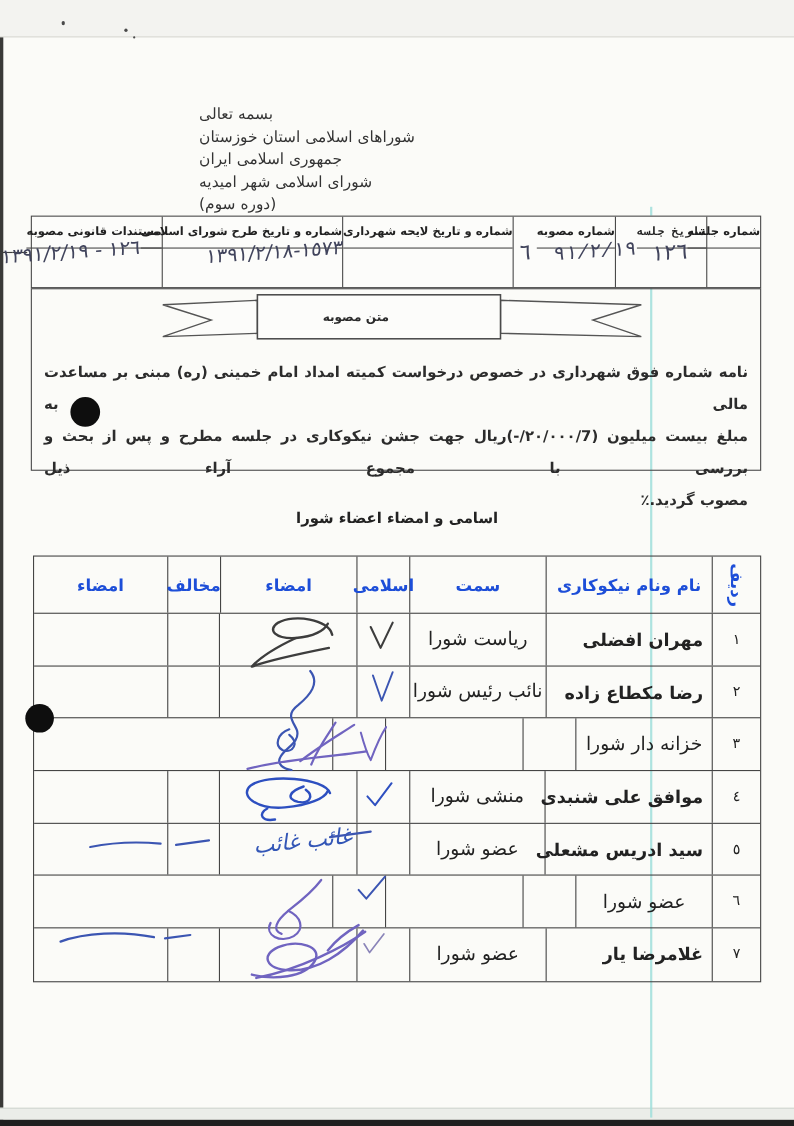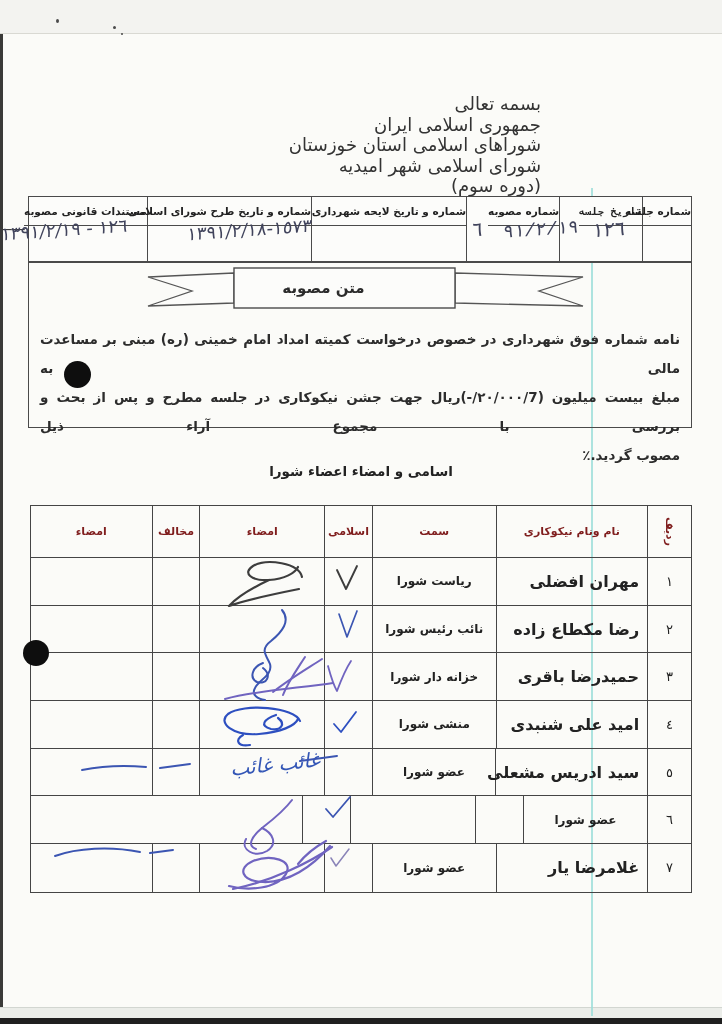--- a/index.html
+++ b/index.html
@@ -18,22 +18,22 @@
   .band-btm-dark { position:absolute; left:0; top:1018px; width:722px; height:6px; background:#1f1f1f; }
   .cyan-line   { position:absolute; left:591px; top:188px; width:2px; height:828px; background:#9fdeda; opacity:.85; }
   .speck { position:absolute; background:#4a4a4a; border-radius:50%; }
   .hole { position:absolute; background:#0e0e0e; border-radius:50%; }
   #hole-1 { left:64px; top:361px; width:27px; height:27px; }
   #hole-2 { left:23px; top:640px; width:26px; height:26px; }
 
   
   .letterhead {
     position:absolute; left:181px; top:94px; width:360px;
-    text-align:right; direction:rtl;
-    font-size:18px; line-height:20.5px; color:#333;
+    text-align:left; direction:rtl;
+    font-size:14px; line-height:20.5px; color:#333;
   }
 
   
   .meta-table {
     position:absolute; left:28px; top:196px; width:664px; height:66px;
     display:flex; direction:rtl; border:1.4px solid #4a4a4a; background:#fcfcfa;
   }
   .meta-col { display:flex; flex-direction:row; }
   .meta-col:not(:last-child) { border-inline-end:1.4px solid #4a4a4a; }
   .meta-head {
@@ -46,21 +46,21 @@
   .hand-big { font-size:20px; }
   .dash-val { font-size:15px; letter-spacing:-1.5px; color:#3d3d3d; transform:none; }
 
   
   .body-box { position:absolute; left:28px; top:262px; width:664px; height:166px; border:1.4px solid #4a4a4a; }
   .ribbon { position:absolute; left:140px; top:266px; width:450px; height:44px; }
   .ribbon svg { position:absolute; inset:0; }
   .ribbon-label {
     position:absolute; left:94px; top:2px; width:179px; height:40px;
     display:flex; align-items:center; justify-content:center;
-    font-weight:bold; font-size:15px; color:#2b2b2b; direction:rtl;
+    font-weight:bold; font-size:11px; color:#2b2b2b; direction:rtl;
   }
   .body-text {
     position:absolute; left:40px; top:325px; width:640px;
     direction:rtl; font-size:13.5px; font-weight:bold; color:#2c2c2c; line-height:29px;
   }
   .jline { text-align:justify; text-align-last:justify; }
   .lline { text-align:right; }
 
   
   .sign-heading {
@@ -72,25 +72,25 @@
     direction:rtl; border:1.5px solid #454545; background:transparent;
   }
   .shead, .srow { display:flex; }
   .shead { height:52px; border-bottom:1.5px solid #454545; }
   .srow  { height:47.7px; border-bottom:1.5px solid #454545; }
   .srow:last-child { border-bottom:none; }
   .scell { display:flex; align-items:center; justify-content:center; }
   .scell:not(:last-child) { border-inline-end:1.5px solid #454545; }
   .w-no{width:44px;} .w-name{width:152px;} .w-pos{width:124px;}
   .w-agree{width:48px;} .w-sig{width:125px;} .w-opp{width:48px;} .w-sig2{width:121px;}
-  .hcell { font-weight:bold; font-size:11px; color:#7f1d1d; }
+  .hcell { font-weight:bold; font-size:15px; color:#1d4ed8; }
   .rot { display:inline-block; transform:rotate(90deg); }
   .c-no { font-size:13px; color:#222; }
   .c-name { justify-content:flex-start; padding-inline-start:8px; font-weight:bold; font-size:16px; color:#222; white-space:nowrap; }
-  .c-pos { font-weight:bold; font-size:12px; color:#222; white-space:nowrap; }
+  .c-pos { font-weight:normal; font-size:17px; color:#222; white-space:nowrap; }
 
   
   .ink { position:absolute; left:0; top:0; width:722px; height:1024px; pointer-events:none; }
   .absent-note {
     position:absolute; left:205px; top:752px; width:140px;
     direction:rtl; text-align:center; font-style:italic;
     font-size:20px; color:#3356b6; transform:rotate(-6deg); white-space:nowrap;
   }
 </style>
 </head>
@@ -100,22 +100,22 @@
 <div class="edge-left"></div>
 <div class="band-btm-grey"></div>
 <div class="band-btm-dark"></div>
 <div class="cyan-line"></div>
 <div class="speck" style="left:56px;top:19px;width:3px;height:4px;"></div>
 <div class="speck" style="left:113px;top:26px;width:3px;height:3px;"></div>
 <div class="speck" style="left:121px;top:33px;width:2px;height:2px;"></div>
 
 <div class="letterhead">
   <div>بسمه تعالی</div>
+  <div>شوراهای اسلامی استان خوزستان</div>
   <div>جمهوری اسلامی ایران</div>
-  <div>شوراهای اسلامی استان خوزستان</div>
   <div>شورای اسلامی شهر امیدیه</div>
   <div>(دوره سوم)</div>
 </div>
 
 <div class="meta-table">
   <div class="meta-col" style="width:49px;">
     <div class="meta-head">شماره جلسه</div>
     <div class="meta-val">
         <span class="hand hand-big">١٢٦</span>
       </div>
@@ -195,30 +195,29 @@
     <div class="scell w-no c-no">٢</div>
     <div class="scell w-name c-name">رضا مکطاع زاده</div>
     <div class="scell w-pos c-pos">نائب رئیس شورا</div>
     <div class="scell w-agree"></div>
     <div class="scell w-sig"></div>
     <div class="scell w-opp"></div>
     <div class="scell w-sig2"></div>
   </div>
   <div class="srow">
     <div class="scell w-no c-no">٣</div>
-    <div class="scell w-name c-name">حمیدرضا باقری</div>
     <div class="scell w-pos c-pos">خزانه دار شورا</div>
     <div class="scell w-agree"></div>
     <div class="scell w-sig"></div>
     <div class="scell w-opp"></div>
     <div class="scell w-sig2"></div>
   </div>
   <div class="srow">
     <div class="scell w-no c-no">٤</div>
-    <div class="scell w-name c-name">امید علی شنبدی</div>
+    <div class="scell w-name c-name">موافق علی شنبدی</div>
     <div class="scell w-pos c-pos">منشی شورا</div>
     <div class="scell w-agree"></div>
     <div class="scell w-sig"></div>
     <div class="scell w-opp"></div>
     <div class="scell w-sig2"></div>
   </div>
   <div class="srow">
     <div class="scell w-no c-no">٥</div>
     <div class="scell w-name c-name">سید ادریس مشعلی</div>
     <div class="scell w-pos c-pos">عضو شورا</div>

